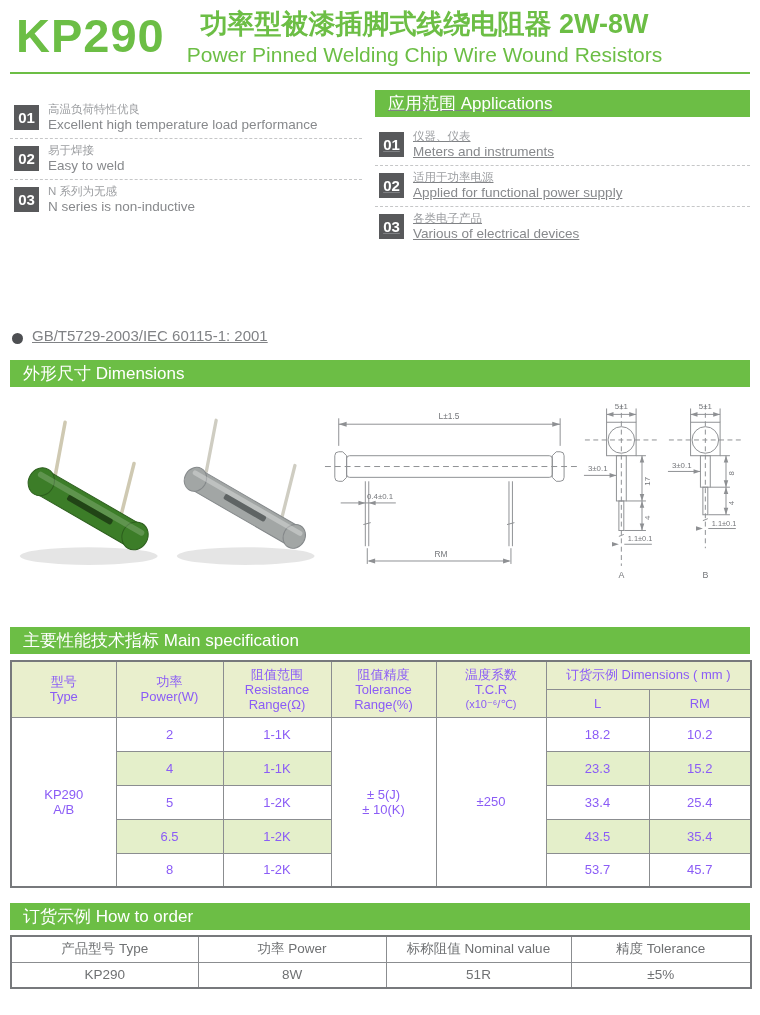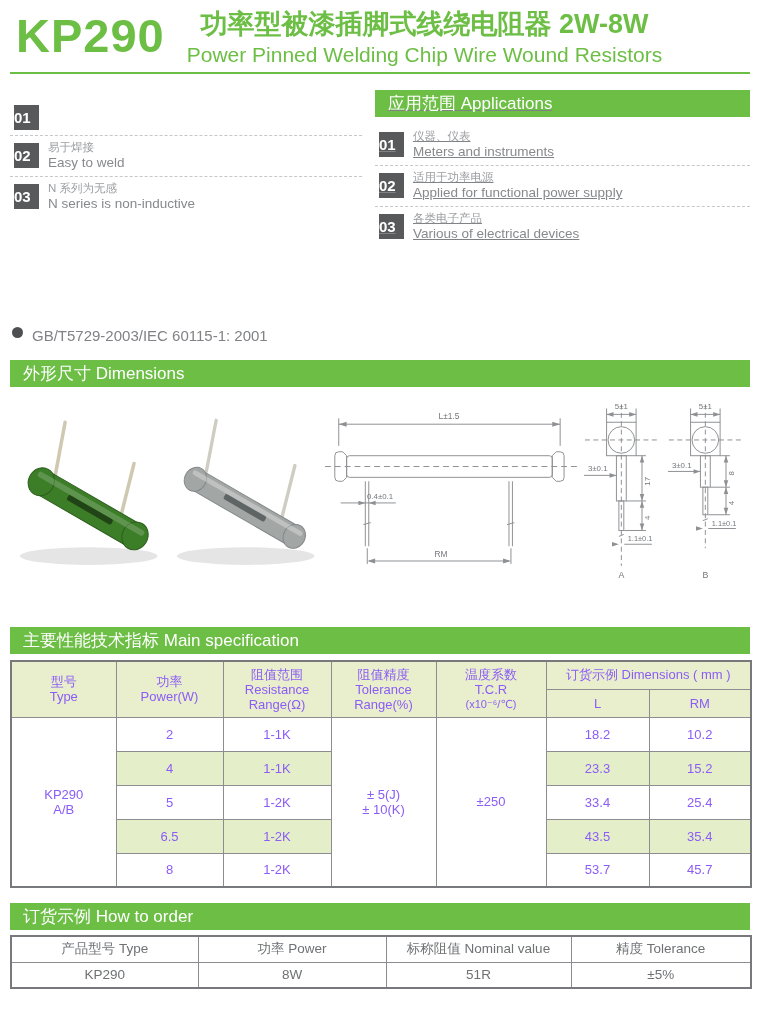--- a/index.html
+++ b/index.html
@@ -24,29 +24,29 @@
          line-height:27px; padding-left:13px; }
 
   
   .two-col { display:flex; margin-top:16px; }
   .col-f { width:352px; margin-right:13px; }
   .col-a { width:375px;text-decoration:underline; }
   .items { margin-top:8px; }
   .item { display:flex; align-items:flex-start; padding:4px 0 5px 4px; }
   .item + .item { border-top:1px dashed #c6c7c8; }
   .badge { width:25px; height:25px; background:#58595b; color:#fff; font-size:15px;
-           font-weight:bold; line-height:25px; flex:0 0 25px;
+           font-weight:bold; text-align:center; line-height:25px; flex:0 0 25px;
            margin-top:3px; }
   .item-txt { margin-left:9px; }
   .item-zh { font-size:11.5px; color:#9b9da0; line-height:14px; }
   .item-en { font-size:13.5px; color:#87898c; line-height:17px; }
 
   
   .standards { margin-top:80px; }
-  .std-line { display:flex; align-items:flex-start; margin-top:12px; padding-left:2px; }
+  .std-line { display:flex; align-items:flex-end; margin-top:12px; padding-left:2px;text-decoration:underline; }
   .bullet { width:11px; height:11px; border-radius:50%; background:#4d4f52; flex:0 0 11px; }
   .std-txt { margin-left:9px; font-size:15px; color:#808285; }
 
   
   .dims { margin-top:16px; }
   .fig-row { display:flex; align-items:flex-start; margin-top:12px; height:212px; }
   .fig-row svg { display:block; }
 
   
   .spec { margin-top:16px; }
@@ -81,20 +81,24 @@
       <div class="title-en">Power Pinned Welding Chip Wire Wound Resistors</div>
     </div>
   </div>
   <div class="hr-green"></div>
 
   <div class="two-col">
     <div class="col-f">
       <div class="items">
         <div class="item">
           <div class="badge">01</div>
+          <div class="item-txt">
+            <div class="item-zh">高温负荷特性优良</div>
+            <div class="item-en">Excellent high temperature load performance</div>
+          </div>
         </div>
         <div class="item">
           <div class="badge">02</div>
           <div class="item-txt">
             <div class="item-zh">易于焊接</div>
             <div class="item-en">Easy to weld</div>
           </div>
         </div>
         <div class="item">
           <div class="badge">03</div>

